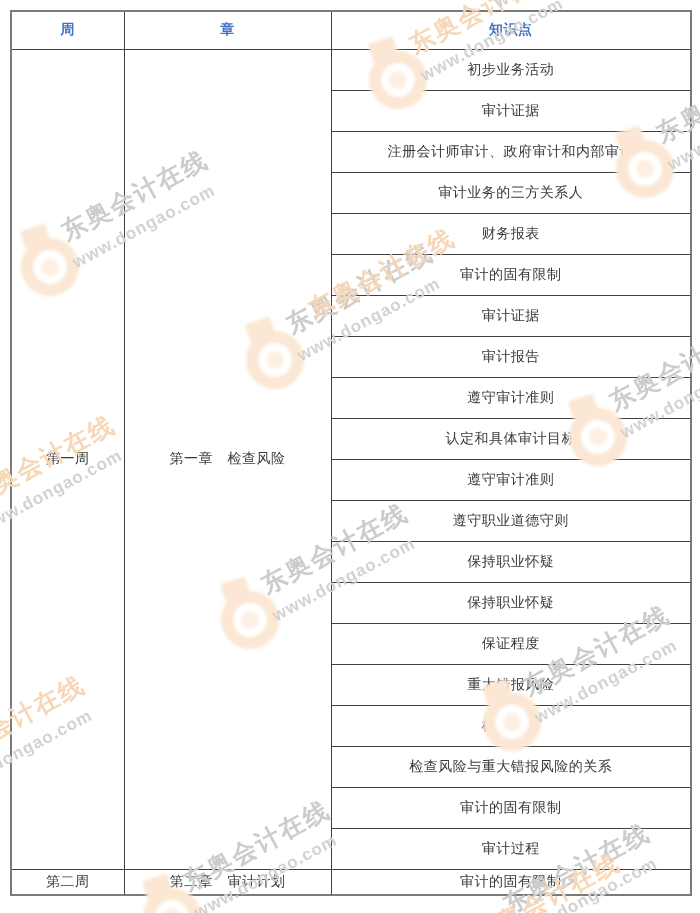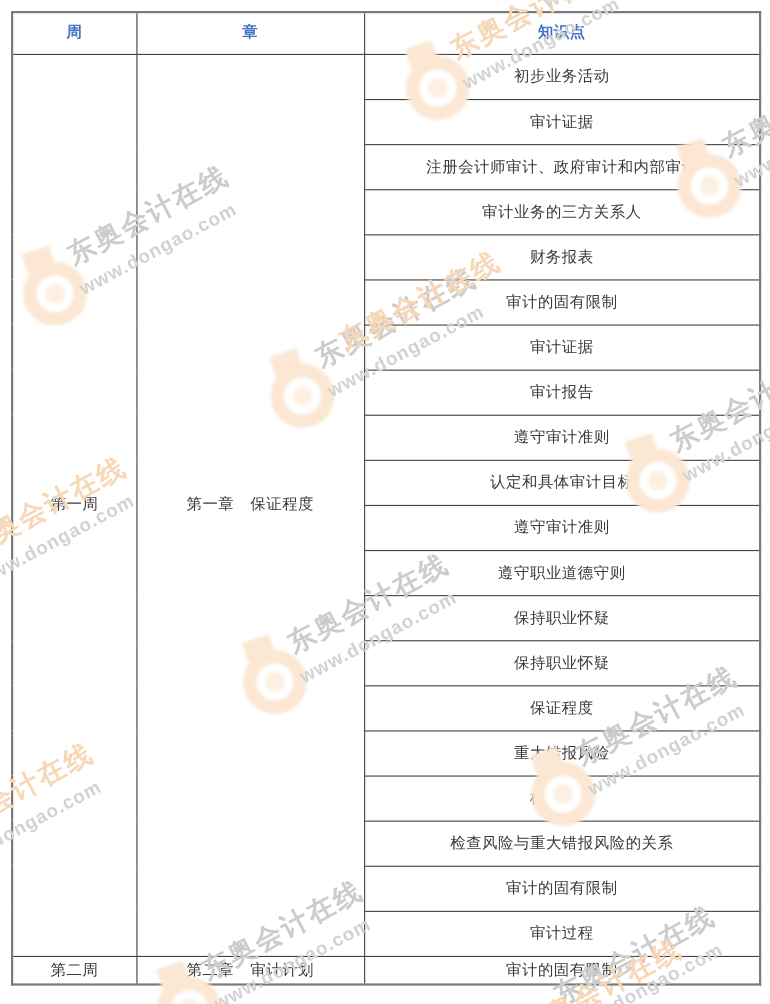--- a/index.html
+++ b/index.html
@@ -71,21 +71,21 @@
     <thead>
       <tr>
         <th>周</th>
         <th>章</th>
         <th>知识点</th>
       </tr>
     </thead>
     <tbody>
         <tr class="k-row">
           <td rowspan="20">第一周</td>
-          <td rowspan="20">第一章　保证程度</td>
+          <td rowspan="20">第一章　检查风险</td>
           <td>初步业务活动</td>
         </tr>
         <tr class="k-row">
           <td>审计证据</td>
         </tr>
         <tr class="k-row">
           <td>注册会计师审计、政府审计和内部审计</td>
         </tr>
         <tr class="k-row">
           <td>审计业务的三方关系人</td>

